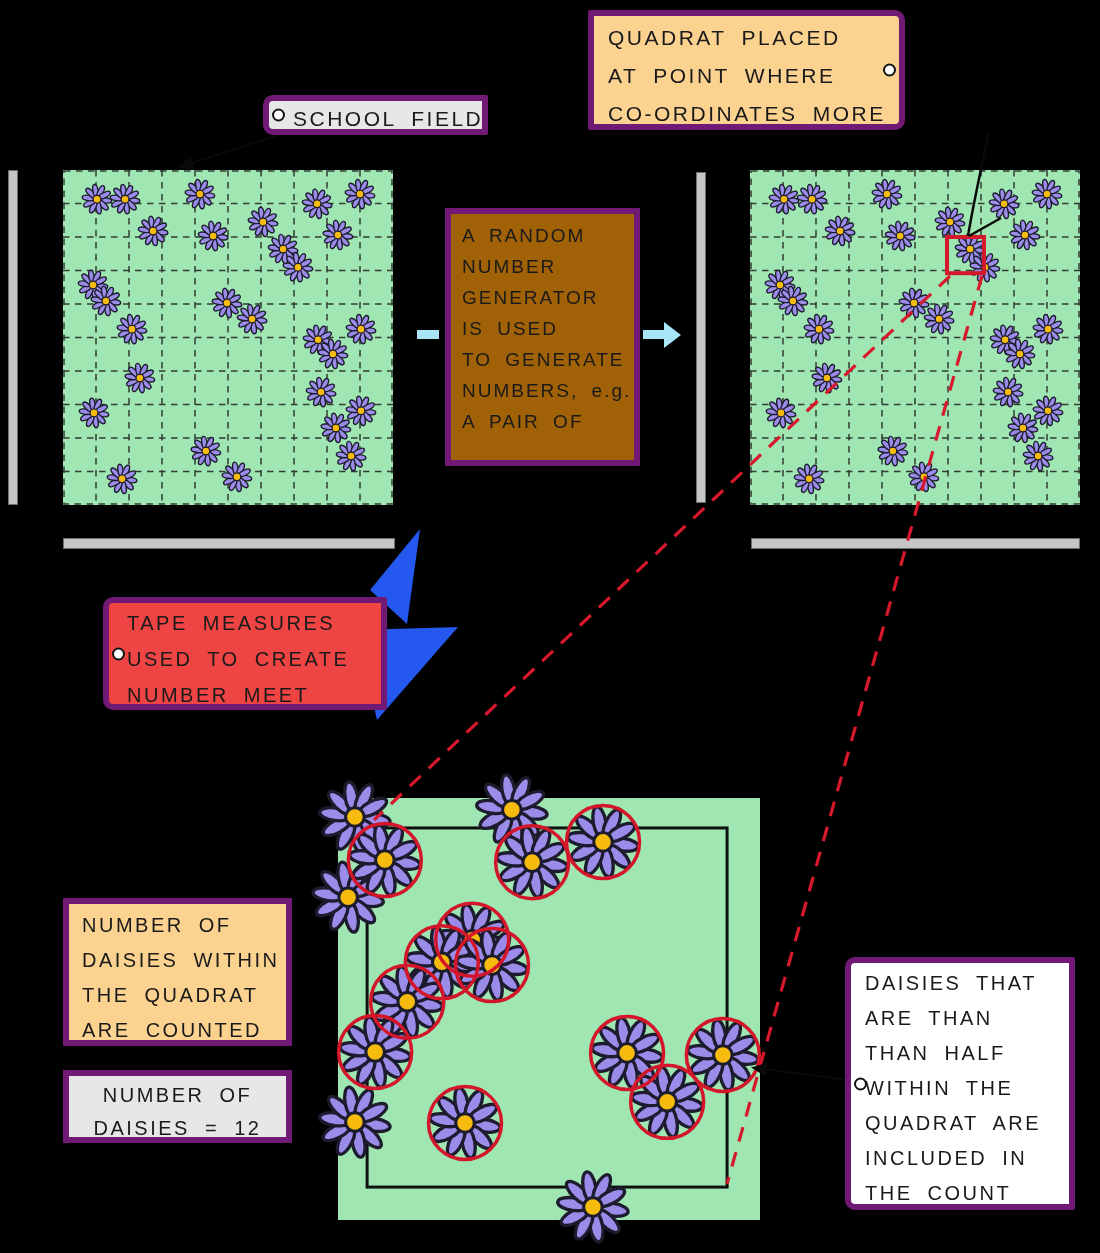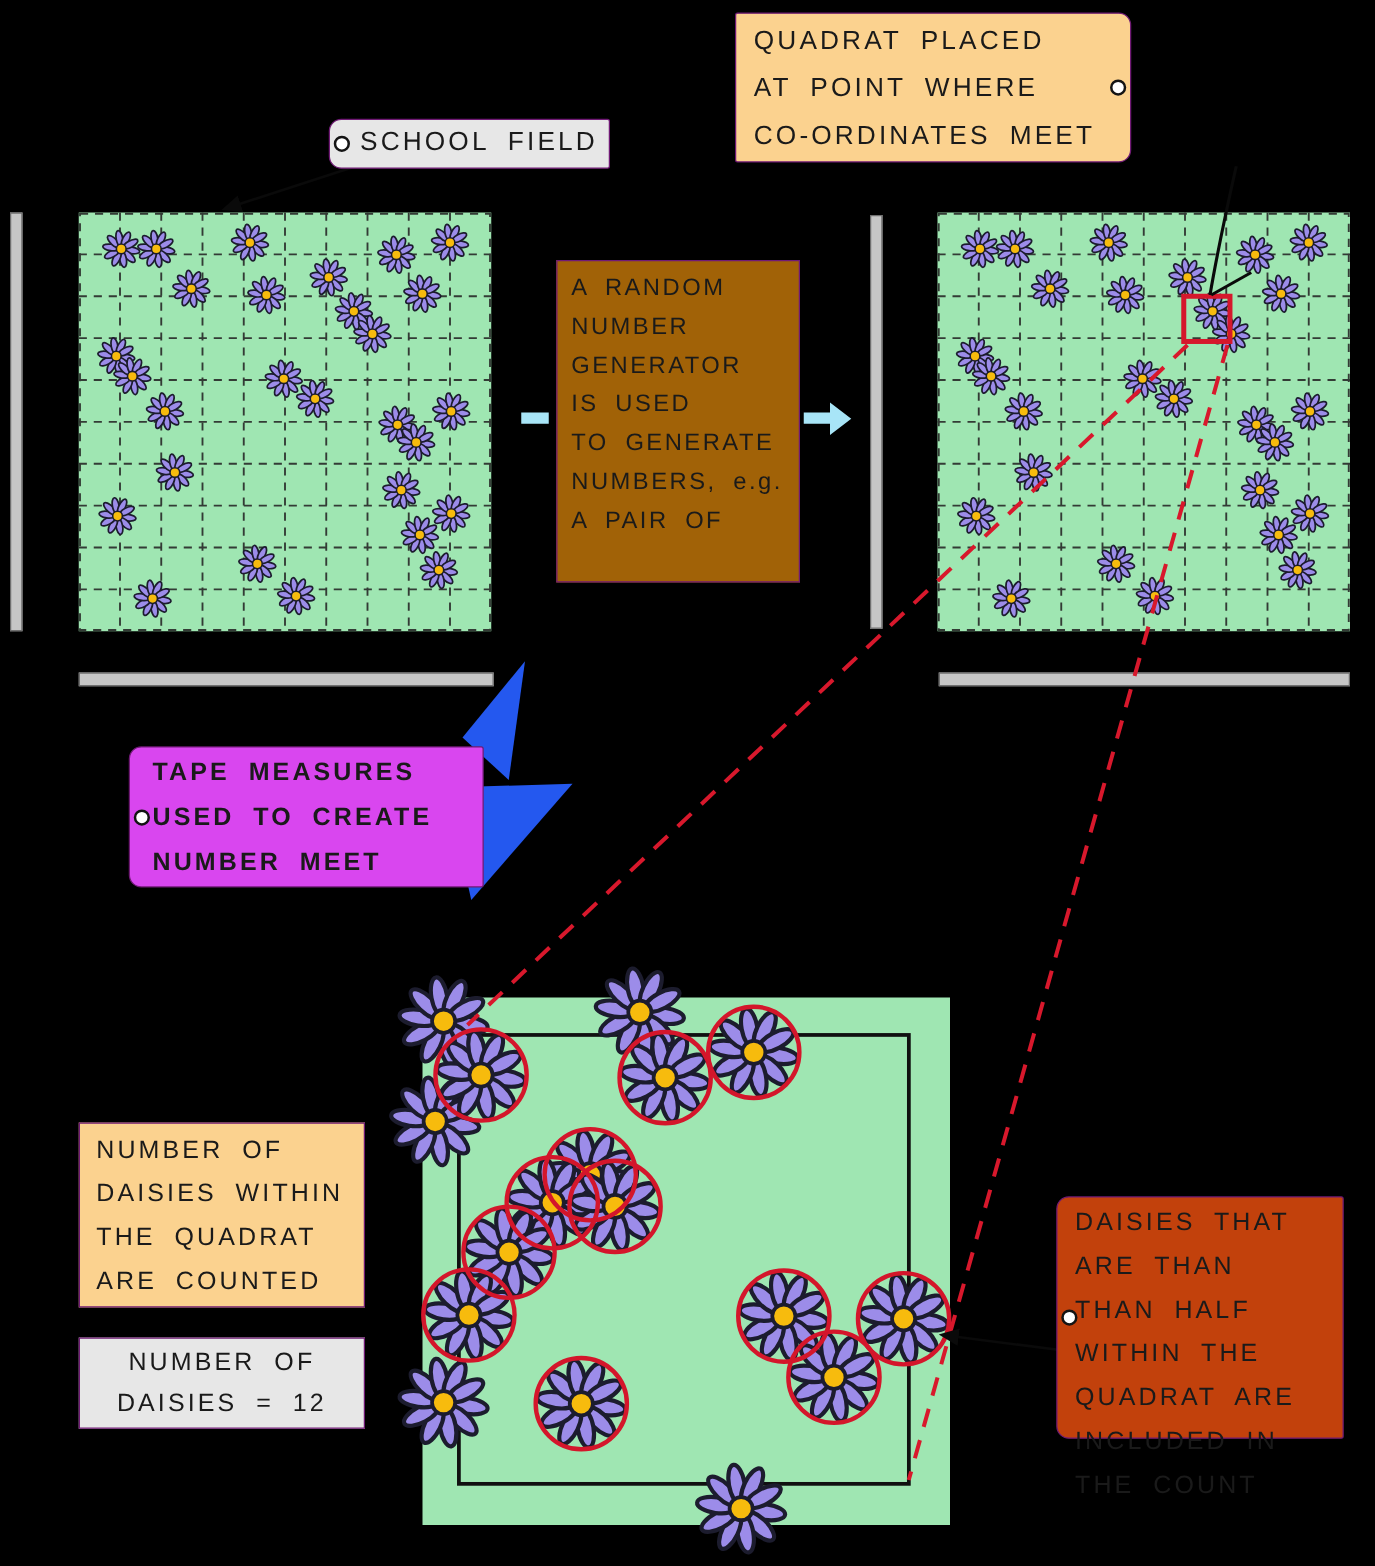--- a/index.html
+++ b/index.html
@@ -1,18 +1,18 @@
 <!DOCTYPE html>
 <html><head>
 <meta charset="utf-8">
 <style>
   html,body{margin:0;padding:0;background:#000;}
   #stage{position:relative;width:1100px;height:1253px;background:#000;overflow:hidden;
          font-family:"Liberation Sans","DejaVu Sans",sans-serif;color:#1a1a1a;}
-  .tag,.box{position:absolute;box-sizing:border-box;border:1px solid #701a75;z-index:6;}
+  .tag,.box{position:absolute;box-sizing:border-box;border:6px solid #701a75;z-index:6;}
   .ln{white-space:nowrap;}
   .txt{letter-spacing:2.5px;word-spacing:7px;font-size:20px;line-height:35px;}
   .hole{position:absolute;width:9px;height:9px;background:#fff;border:2px solid #141414;
         border-radius:50%;top:50%;transform:translateY(-50%);z-index:7;}
   .hole-left{left:3px;}
   .hole-right{right:3px;}
   .tape{position:absolute;background:#c6c6c6;border:1px solid #6f6f6f;box-sizing:border-box;z-index:2;}
   svg.fieldsvg{position:absolute;z-index:1;overflow:visible;}
   #overlay{position:absolute;left:0;top:0;z-index:4;pointer-events:none;overflow:visible;}
 </style>
@@ -206,37 +206,37 @@
     <div>
         <div class="ln">SCHOOL FIELD</div>
       </div>
   </div>
 
   <div class="tag txt" style="left: 588px; top: 10px; width: 317px; height: 120px; line-height: 38px; font-size: 21px; padding: 3px 0px 0px 14px; border-radius: 2px 10px 10px 2px; background: rgb(251, 210, 143);">
     <span class="hole hole-right"></span>
     <div>
         <div class="ln">QUADRAT PLACED</div>
         <div class="ln">AT POINT WHERE</div>
-        <div class="ln">CO-ORDINATES MEET</div>
+        <div class="ln">CO-ORDINATES MORE</div>
       </div>
   </div>
 
   <div class="tag txt" style="left: 445px; top: 208px; width: 195px; height: 258px; line-height: 31px; font-size: 19px; letter-spacing: 2px; word-spacing: 6px; padding: 6px 0px 0px 11px; background: #a16207;">
     <div>
         <div class="ln">A RANDOM</div>
         <div class="ln">NUMBER</div>
         <div class="ln">GENERATOR</div>
         <div class="ln">IS USED</div>
         <div class="ln">TO GENERATE</div>
         <div class="ln">NUMBERS, e.g.</div>
         <div class="ln">A PAIR OF</div>
       </div>
   </div>
 
-  <div class="tag txt" style="left: 103px; top: 597px; width: 284px; height: 113px; line-height: 36px; padding: 2px 0px 0px 18px; border-radius: 10px 2px 2px 10px; background: #d946ef; font-weight: bold;">
+  <div class="tag txt" style="left: 103px; top: 597px; width: 284px; height: 113px; line-height: 36px; padding: 2px 0px 0px 18px; border-radius: 10px 2px 2px 10px; background: #ef4444;">
     <span class="hole hole-left"></span>
     <div>
         <div class="ln">TAPE MEASURES</div>
         <div class="ln">USED TO CREATE</div>
         <div class="ln">NUMBER MEET</div>
       </div>
   </div>
 
   <div class="box txt" style="left: 63px; top: 898px; width: 229px; height: 148px; line-height: 35px; padding: 4px 0px 0px 13px; background: rgb(251, 210, 143);">
     <div>
@@ -247,21 +247,21 @@
       </div>
   </div>
 
   <div class="box txt" style="left: 63px; top: 1070px; width: 229px; height: 73px; line-height: 33px; padding-top: 3px; text-align: center; background: rgb(231, 231, 231);">
     <div>
         <div class="ln">NUMBER OF</div>
         <div class="ln">DAISIES = 12</div>
       </div>
   </div>
 
-  <div class="tag txt" style="left: 845px; top: 957px; width: 230px; height: 194px; line-height: 35px; padding: 3px 0px 0px 14px; border-radius: 10px 2px 2px 10px; background: #c2410c;">
+  <div class="tag txt" style="left: 845px; top: 957px; width: 230px; height: 253px; line-height: 35px; padding: 3px 0px 0px 14px; border-radius: 10px 2px 2px 10px; background: #ffffff;">
     <span class="hole hole-left"></span>
     <div>
         <div class="ln">DAISIES THAT</div>
         <div class="ln">ARE THAN</div>
         <div class="ln">THAN HALF</div>
         <div class="ln">WITHIN THE</div>
         <div class="ln">QUADRAT ARE</div>
         <div class="ln">INCLUDED IN</div>
         <div class="ln">THE COUNT</div>
       </div>

